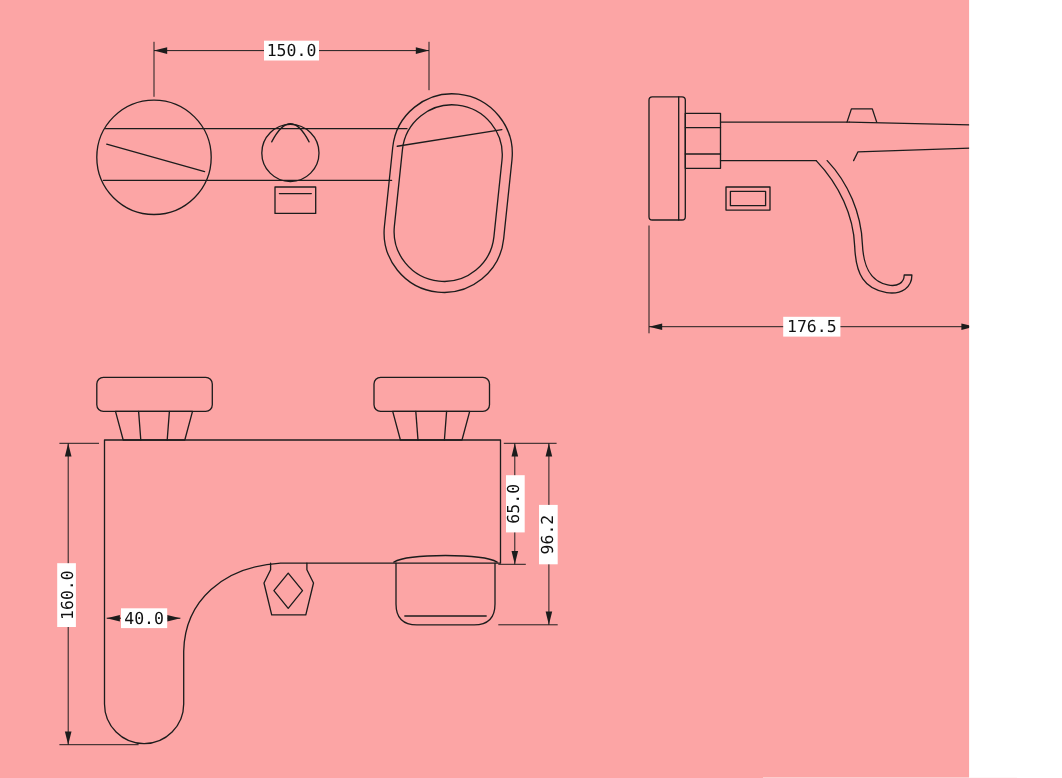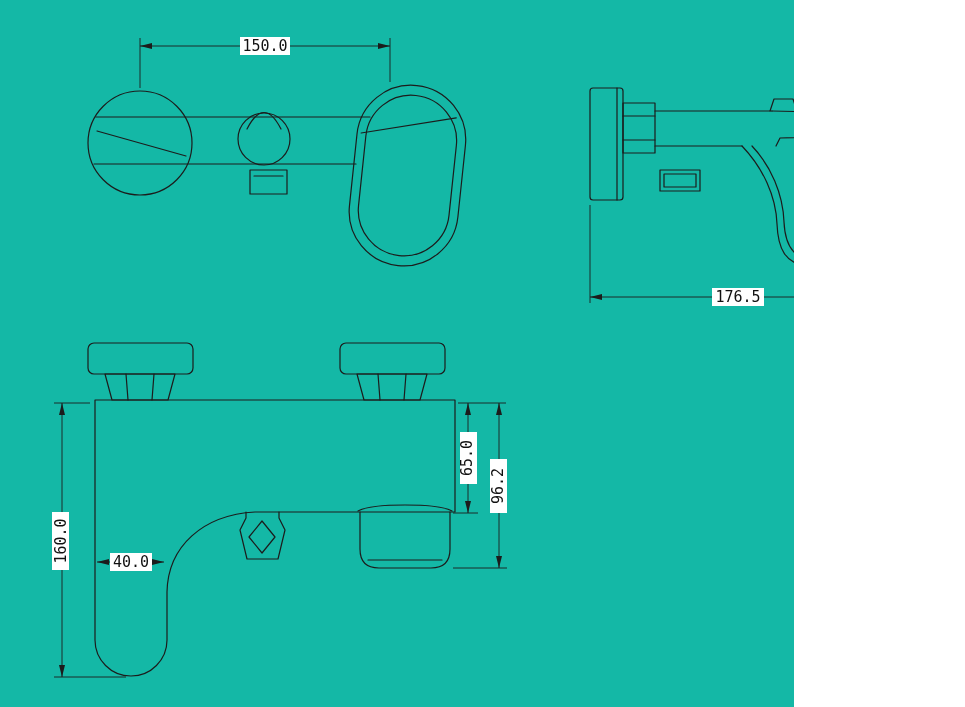--- a/index.html
+++ b/index.html
@@ -2,23 +2,23 @@
 <html><head>
 <meta charset="utf-8">
 <style>
   html, body {
     margin: 0;
     padding: 0;
     background: #ffffff;
   }
   .page {
     position: relative;
-    width: 794px;
+    width: 881px;
     height: 707px;
-    background: #14b8a6;
+    background: #fca5a5;
     overflow: hidden;
   }
   svg { display: block; }
   .outline {
     fill: none;
     stroke: #1c1c1c;
     stroke-width: 1.2;
     stroke-linejoin: round;
     stroke-linecap: round;
   }

